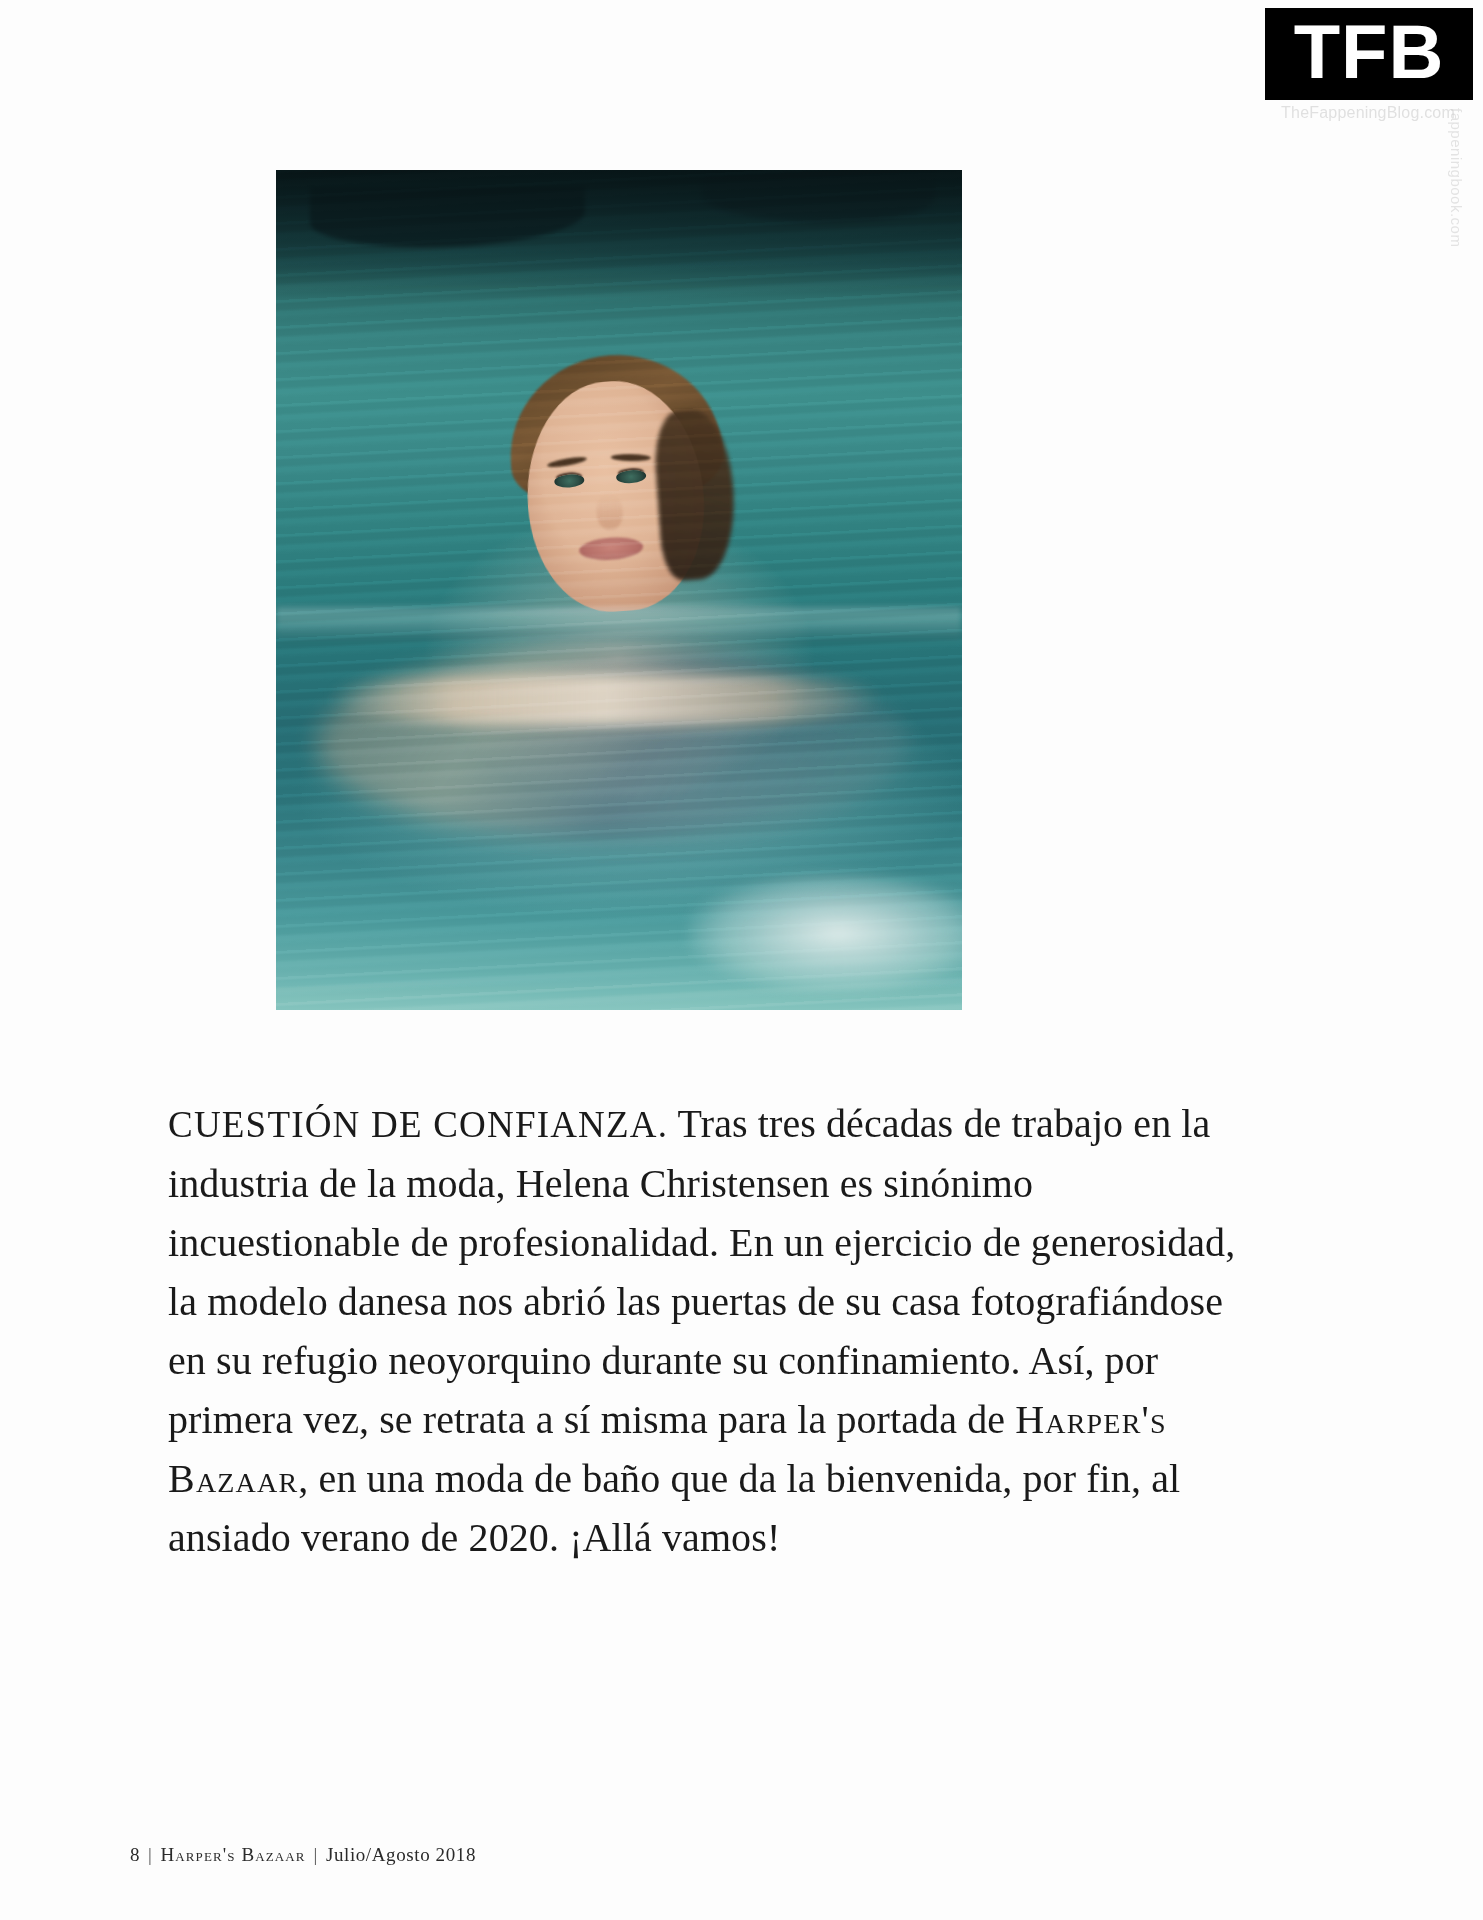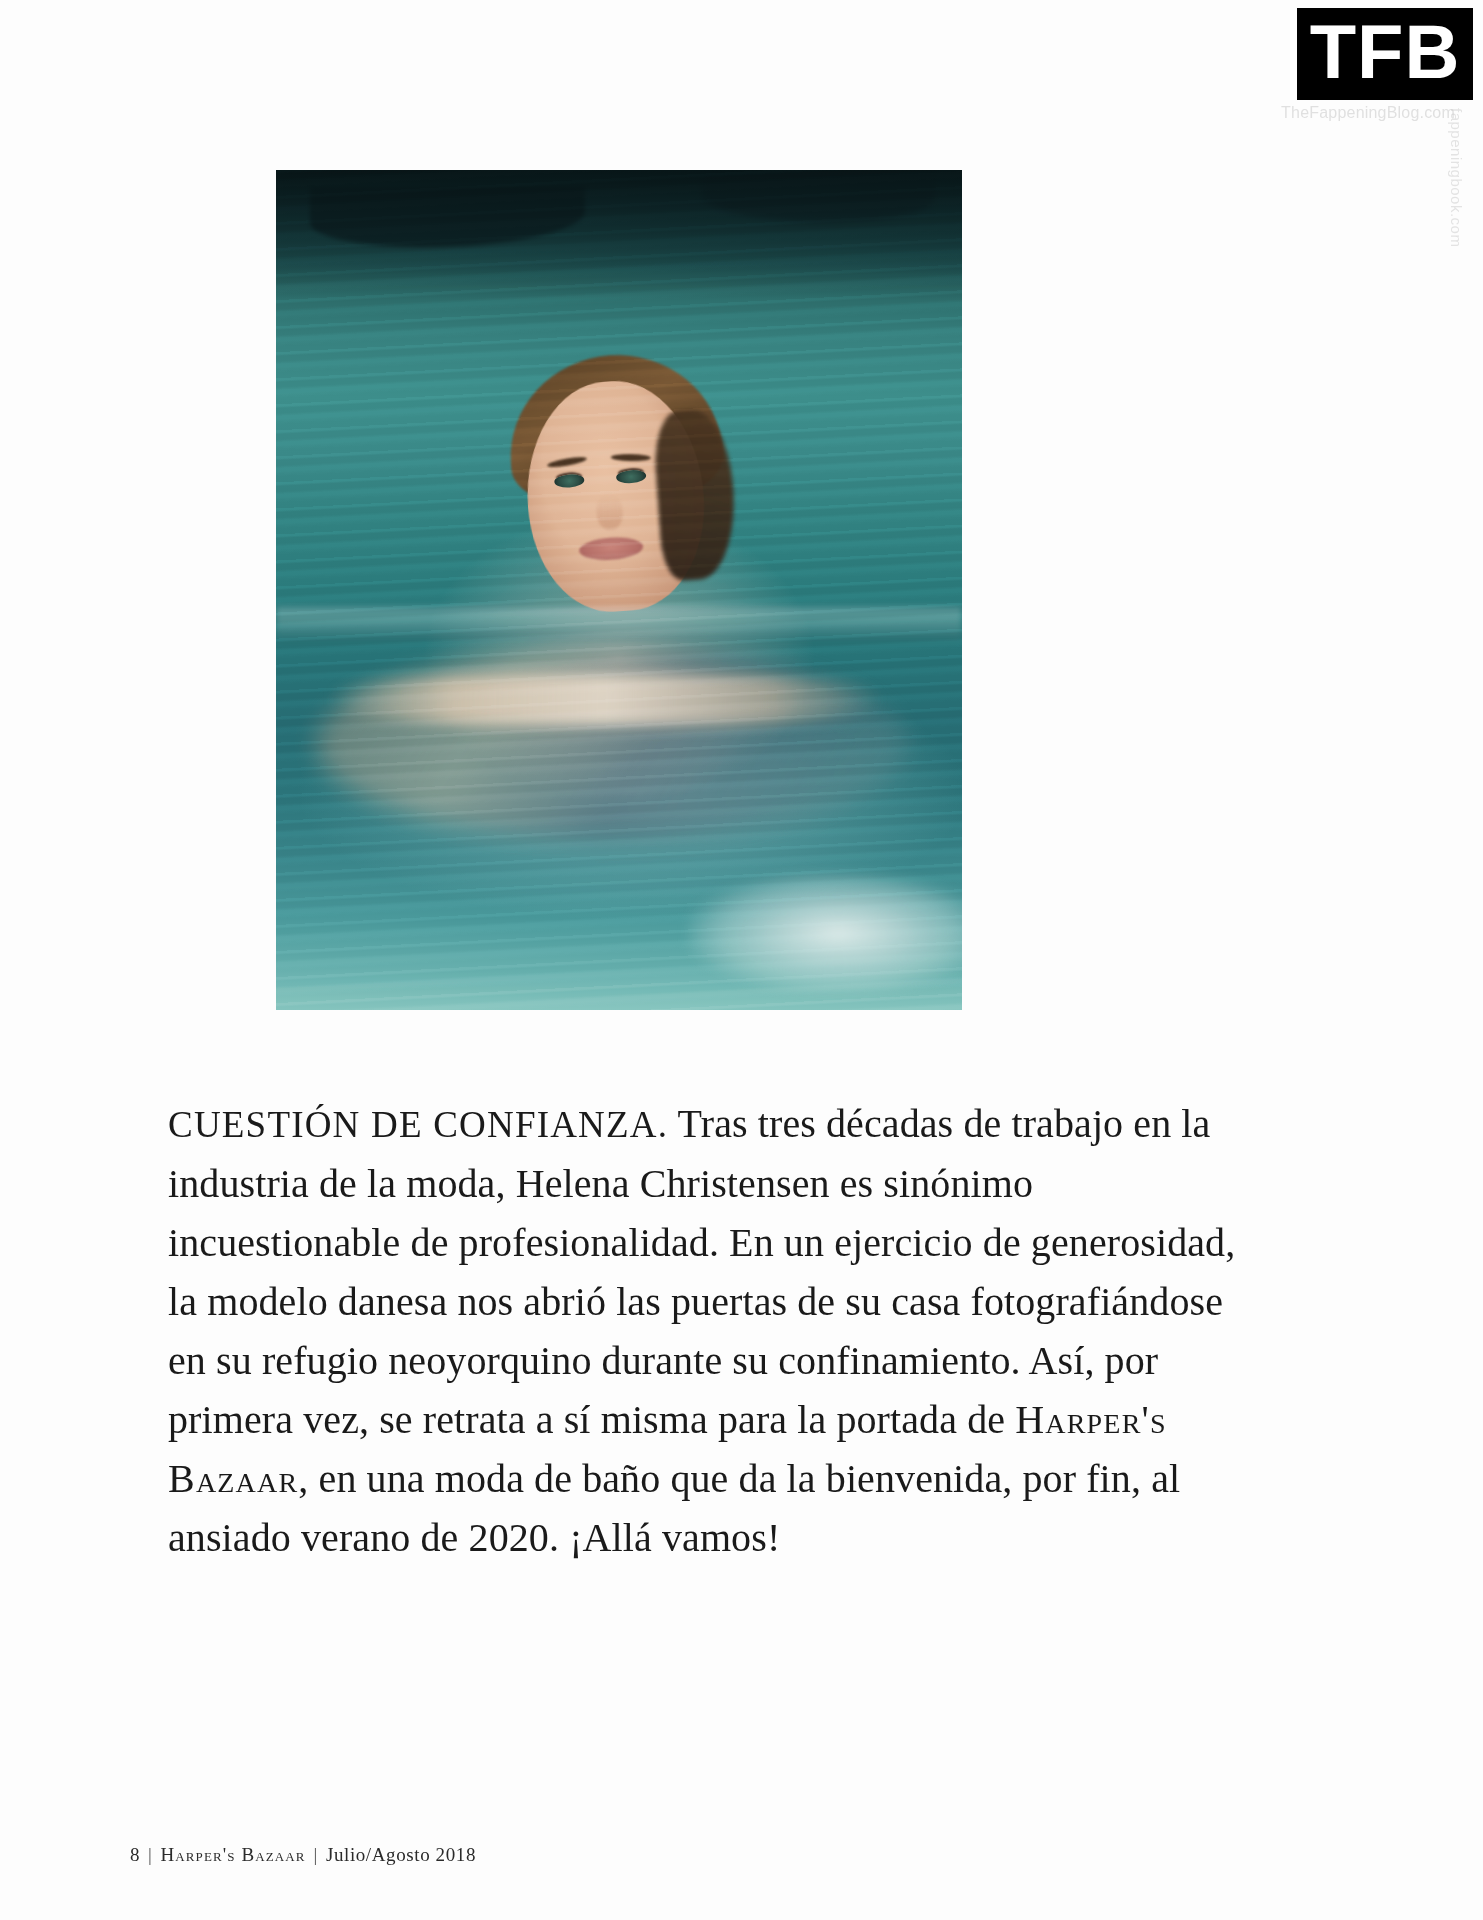--- a/index.html
+++ b/index.html
@@ -19,21 +19,21 @@
     position: absolute;
     inset: 0;
     background: #fdfdfd;
   }
 
   
   .tfb-logo {
     position: absolute;
     top: 8px;
     right: 10px;
-    width: 176px;
+    width: 208px;
     height: 92px;
     background: #000;
     display: flex;
     align-items: center;
     justify-content: center;
     z-index: 40;
   }
   .tfb-logo .tfb-text {
     color: #ffffff;
     font-family: "Liberation Sans", sans-serif;

